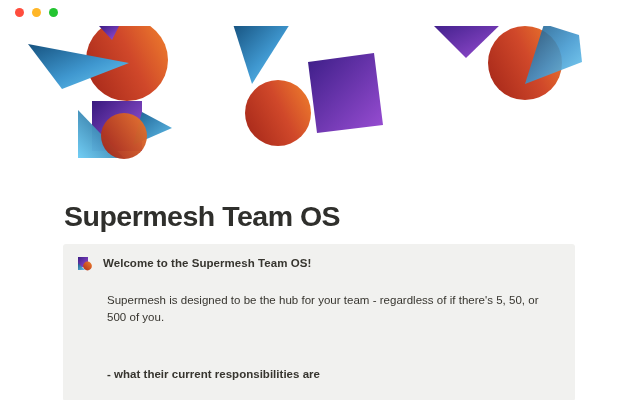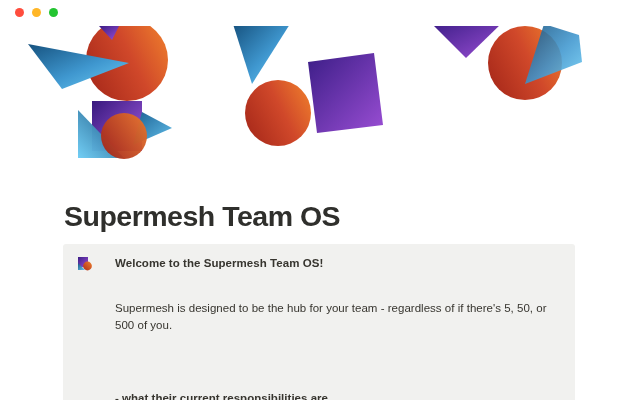--- a/index.html
+++ b/index.html
@@ -90,42 +90,42 @@
     width: 512px;
     min-height: 156px;
     background: #f1f1ef;
     border-radius: 3px;
     box-sizing: border-box;
     padding: 11px 14px 14px 14px;
   }
   .callout-head {
     display: flex;
     align-items: flex-start;
-    gap: 22px;
+    gap: 10px;
   }
   .callout-icon {
     flex: 0 0 auto;
     width: 16px;
     height: 16px;
     margin-top: 1px;
     position: relative;
     display: block;
   }
   .callout-title {
     font-size: 11.5px;
     line-height: 17px;
     font-weight: bold;
     color: #37352f;
     letter-spacing: 0.05px;
   }
   .callout-body {
     margin-left: 26px;
   }
   .callout-body p {
-    margin: 12px;
+    margin: 4px;
     padding: 0;
     font-size: 11.5px;
     line-height: 17px;
     color: #37352f;
     letter-spacing: 0.02px;
   }
   .gap-sm { height: 16px; }
   .gap-md { height: 16px; }
   .bullet-line {
     font-weight: bold;

